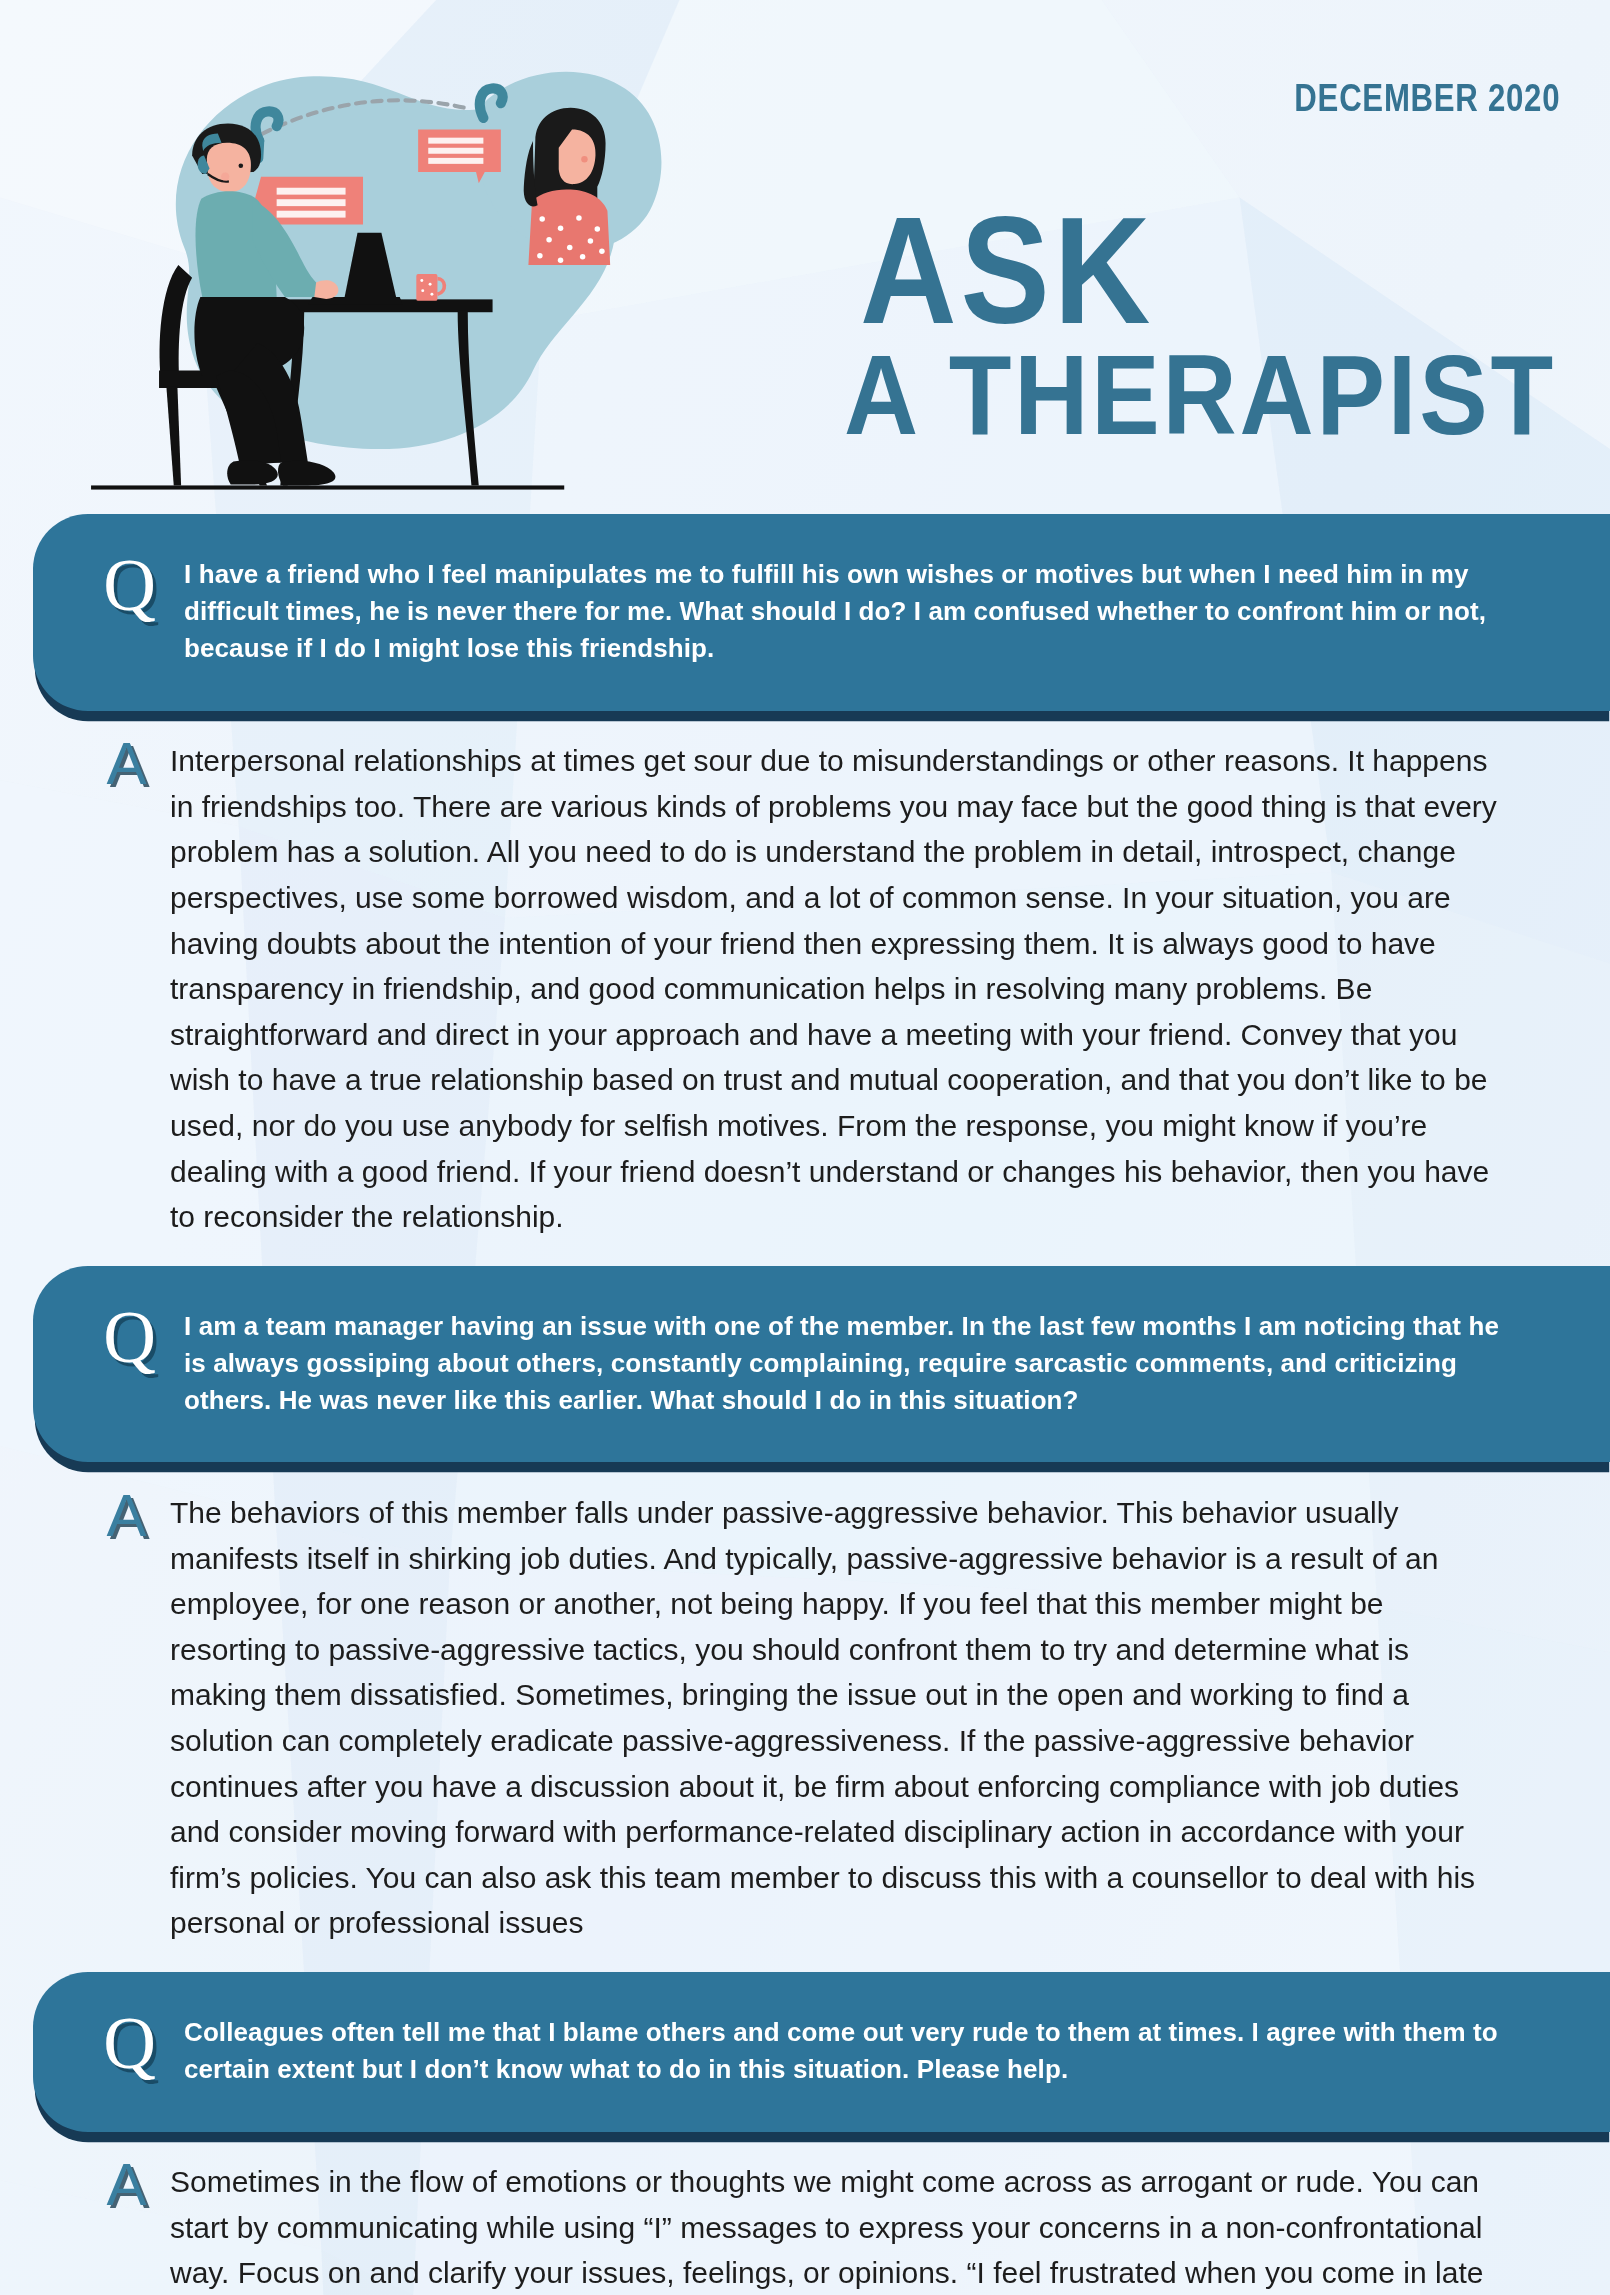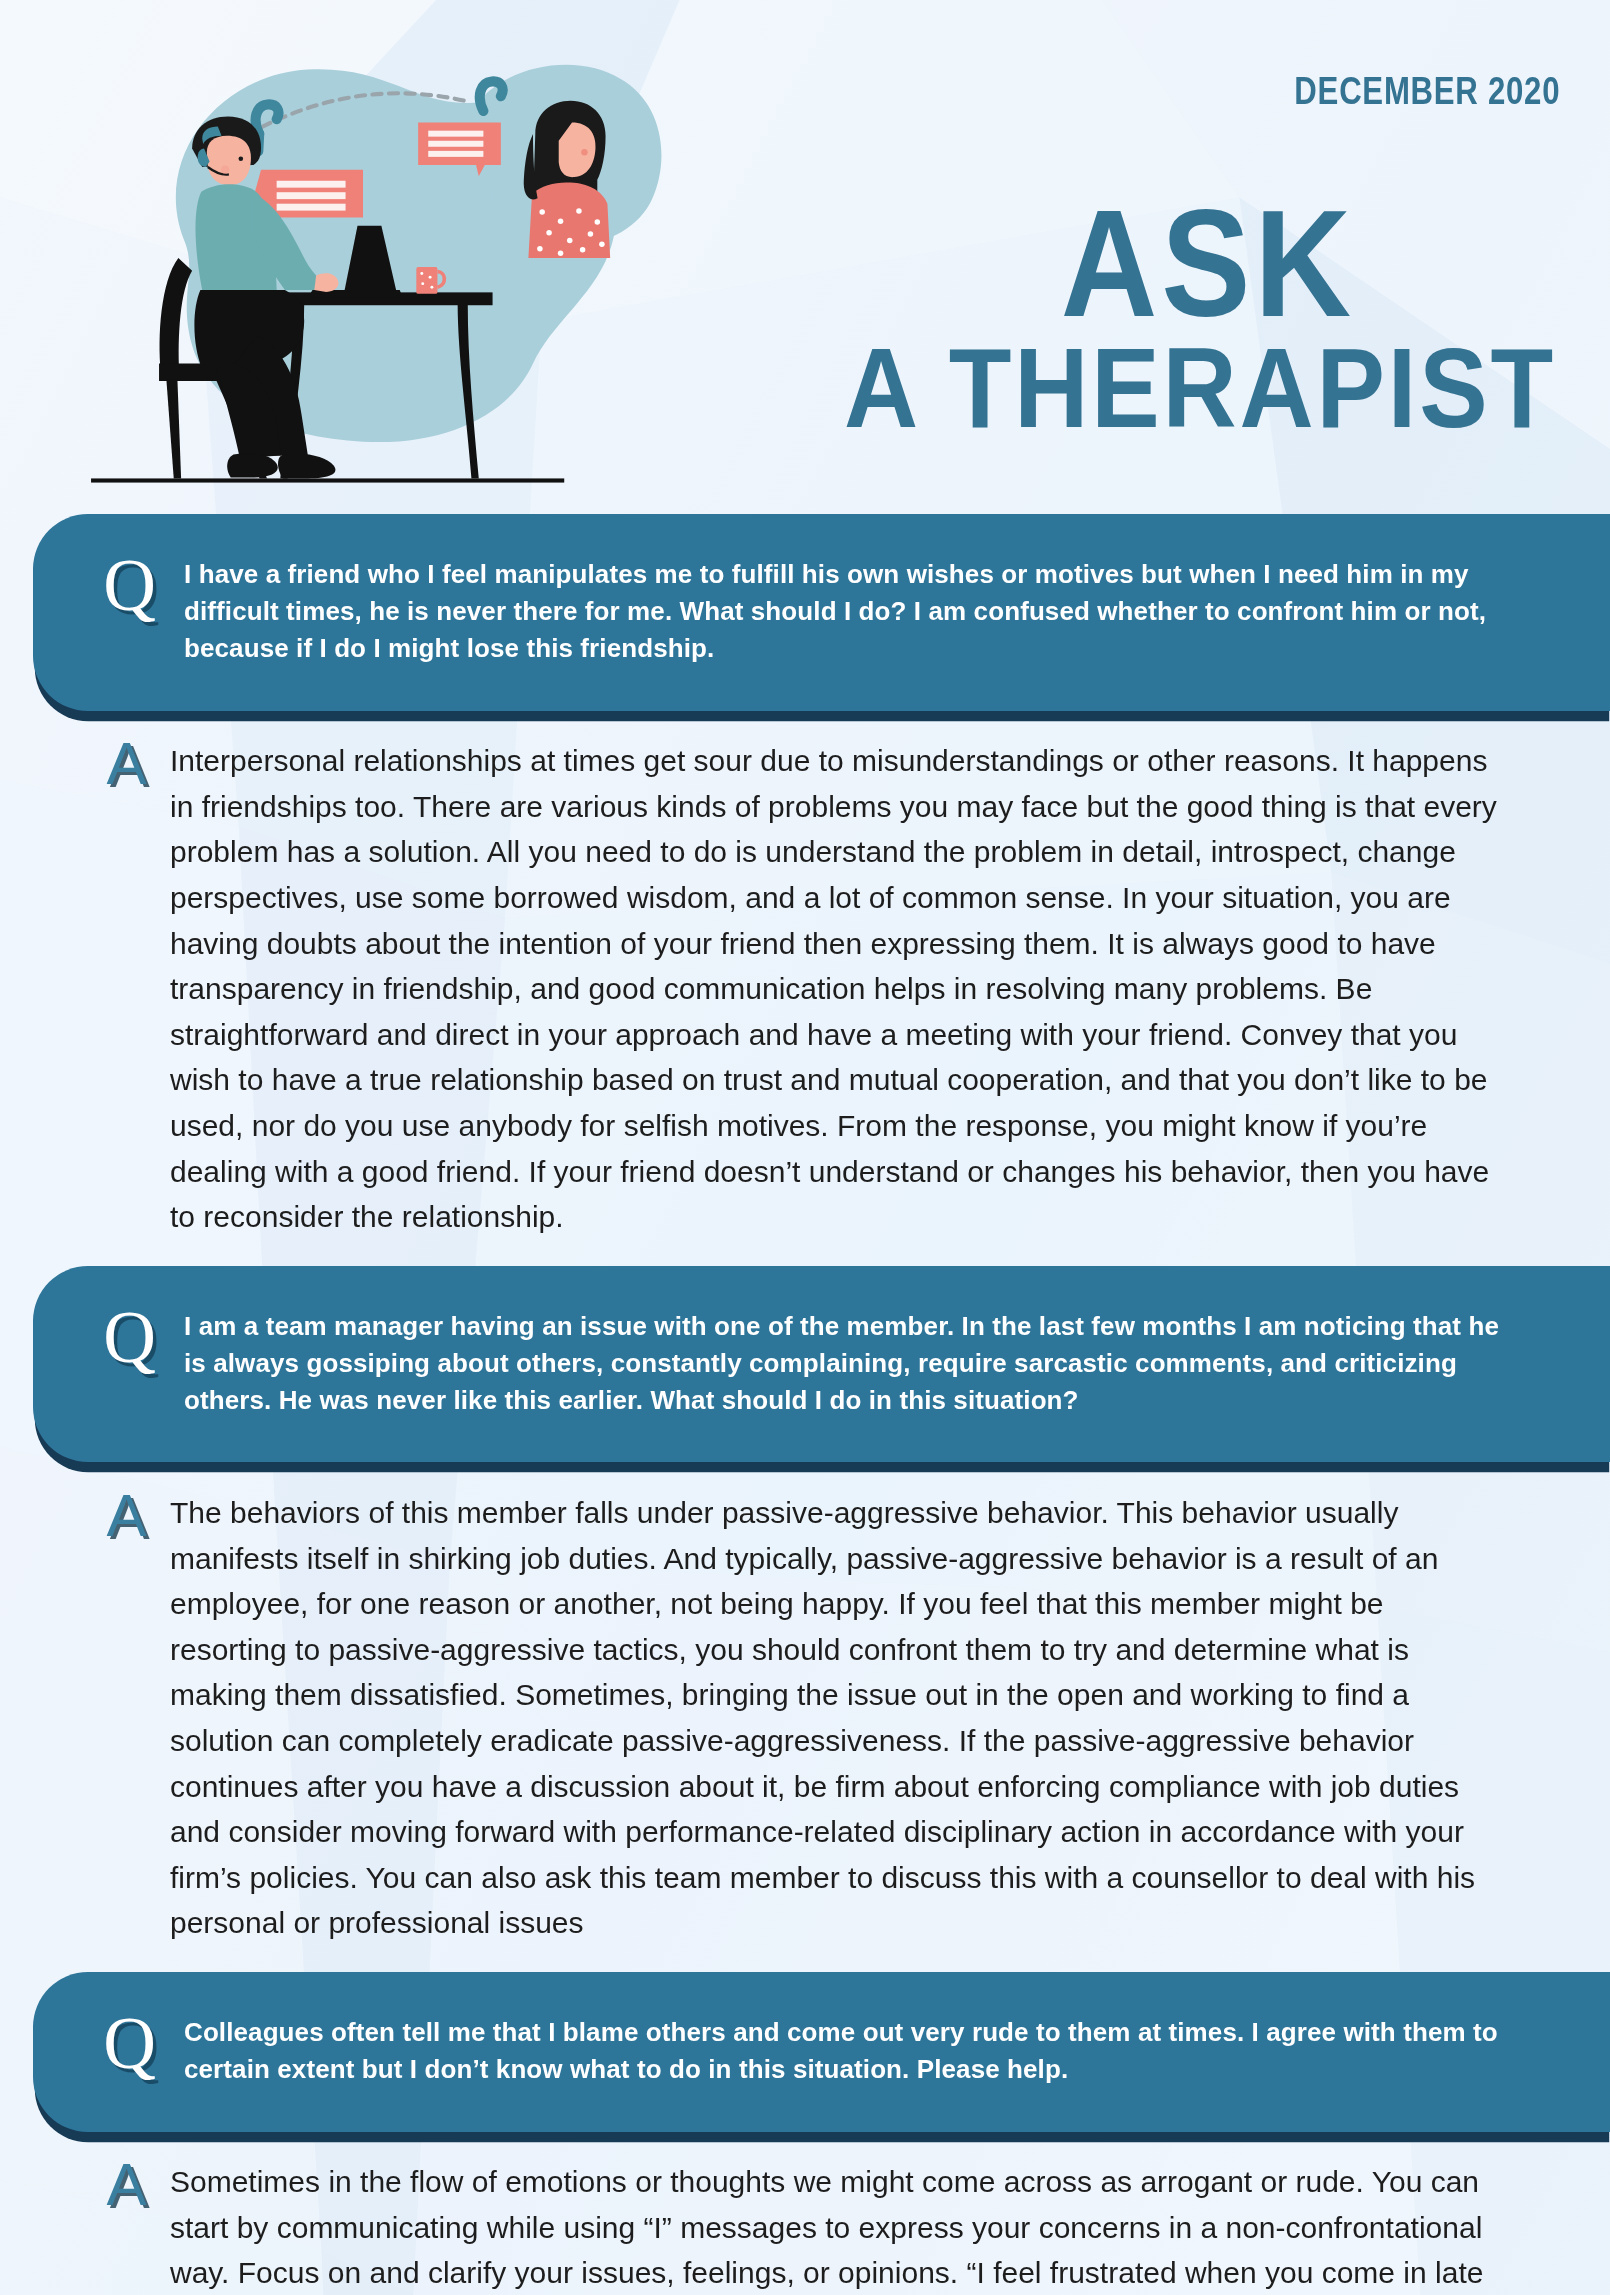--- a/index.html
+++ b/index.html
@@ -18,42 +18,42 @@
     overflow: hidden;
     background: linear-gradient(160deg, #eef4fb 0%, #e7f1fa 35%, #edf5fc 70%, #f2f8fd 100%);
   }
 
   
   .bg-facets { position: absolute; inset: 0; width: 100%; height: 100%; z-index: 0; pointer-events: none; }
 
   
   .header {
     position: absolute;
-    left: 0; top: 1px;
+    left: 0; top: 8px;
     width: 1611px; height: 622px;
     z-index: 2;
   }
 
   .issue-date {
     position: absolute;
     right: 51px; top: 69px;
     font-size: 38px;
     font-weight: 800;
     letter-spacing: 0.9px;
     color: #357392;
     font-family: "Liberation Sans Narrow", "Liberation Sans", sans-serif;
     transform: scaleX(0.82);
     transform-origin: right center;
     white-space: nowrap;
   }
 
   .masthead {
     position: absolute;
     right: 55px; top: 197px;
-    text-align: center;
+    text-align: left;
     line-height: 0.86;
   }
   .masthead .l1 {
     display: block;
     font-size: 152px;
     font-weight: 800;
     color: #357392;
     letter-spacing: 4.6px;
     transform: scaleX(0.88);
     transform-origin: right center;

